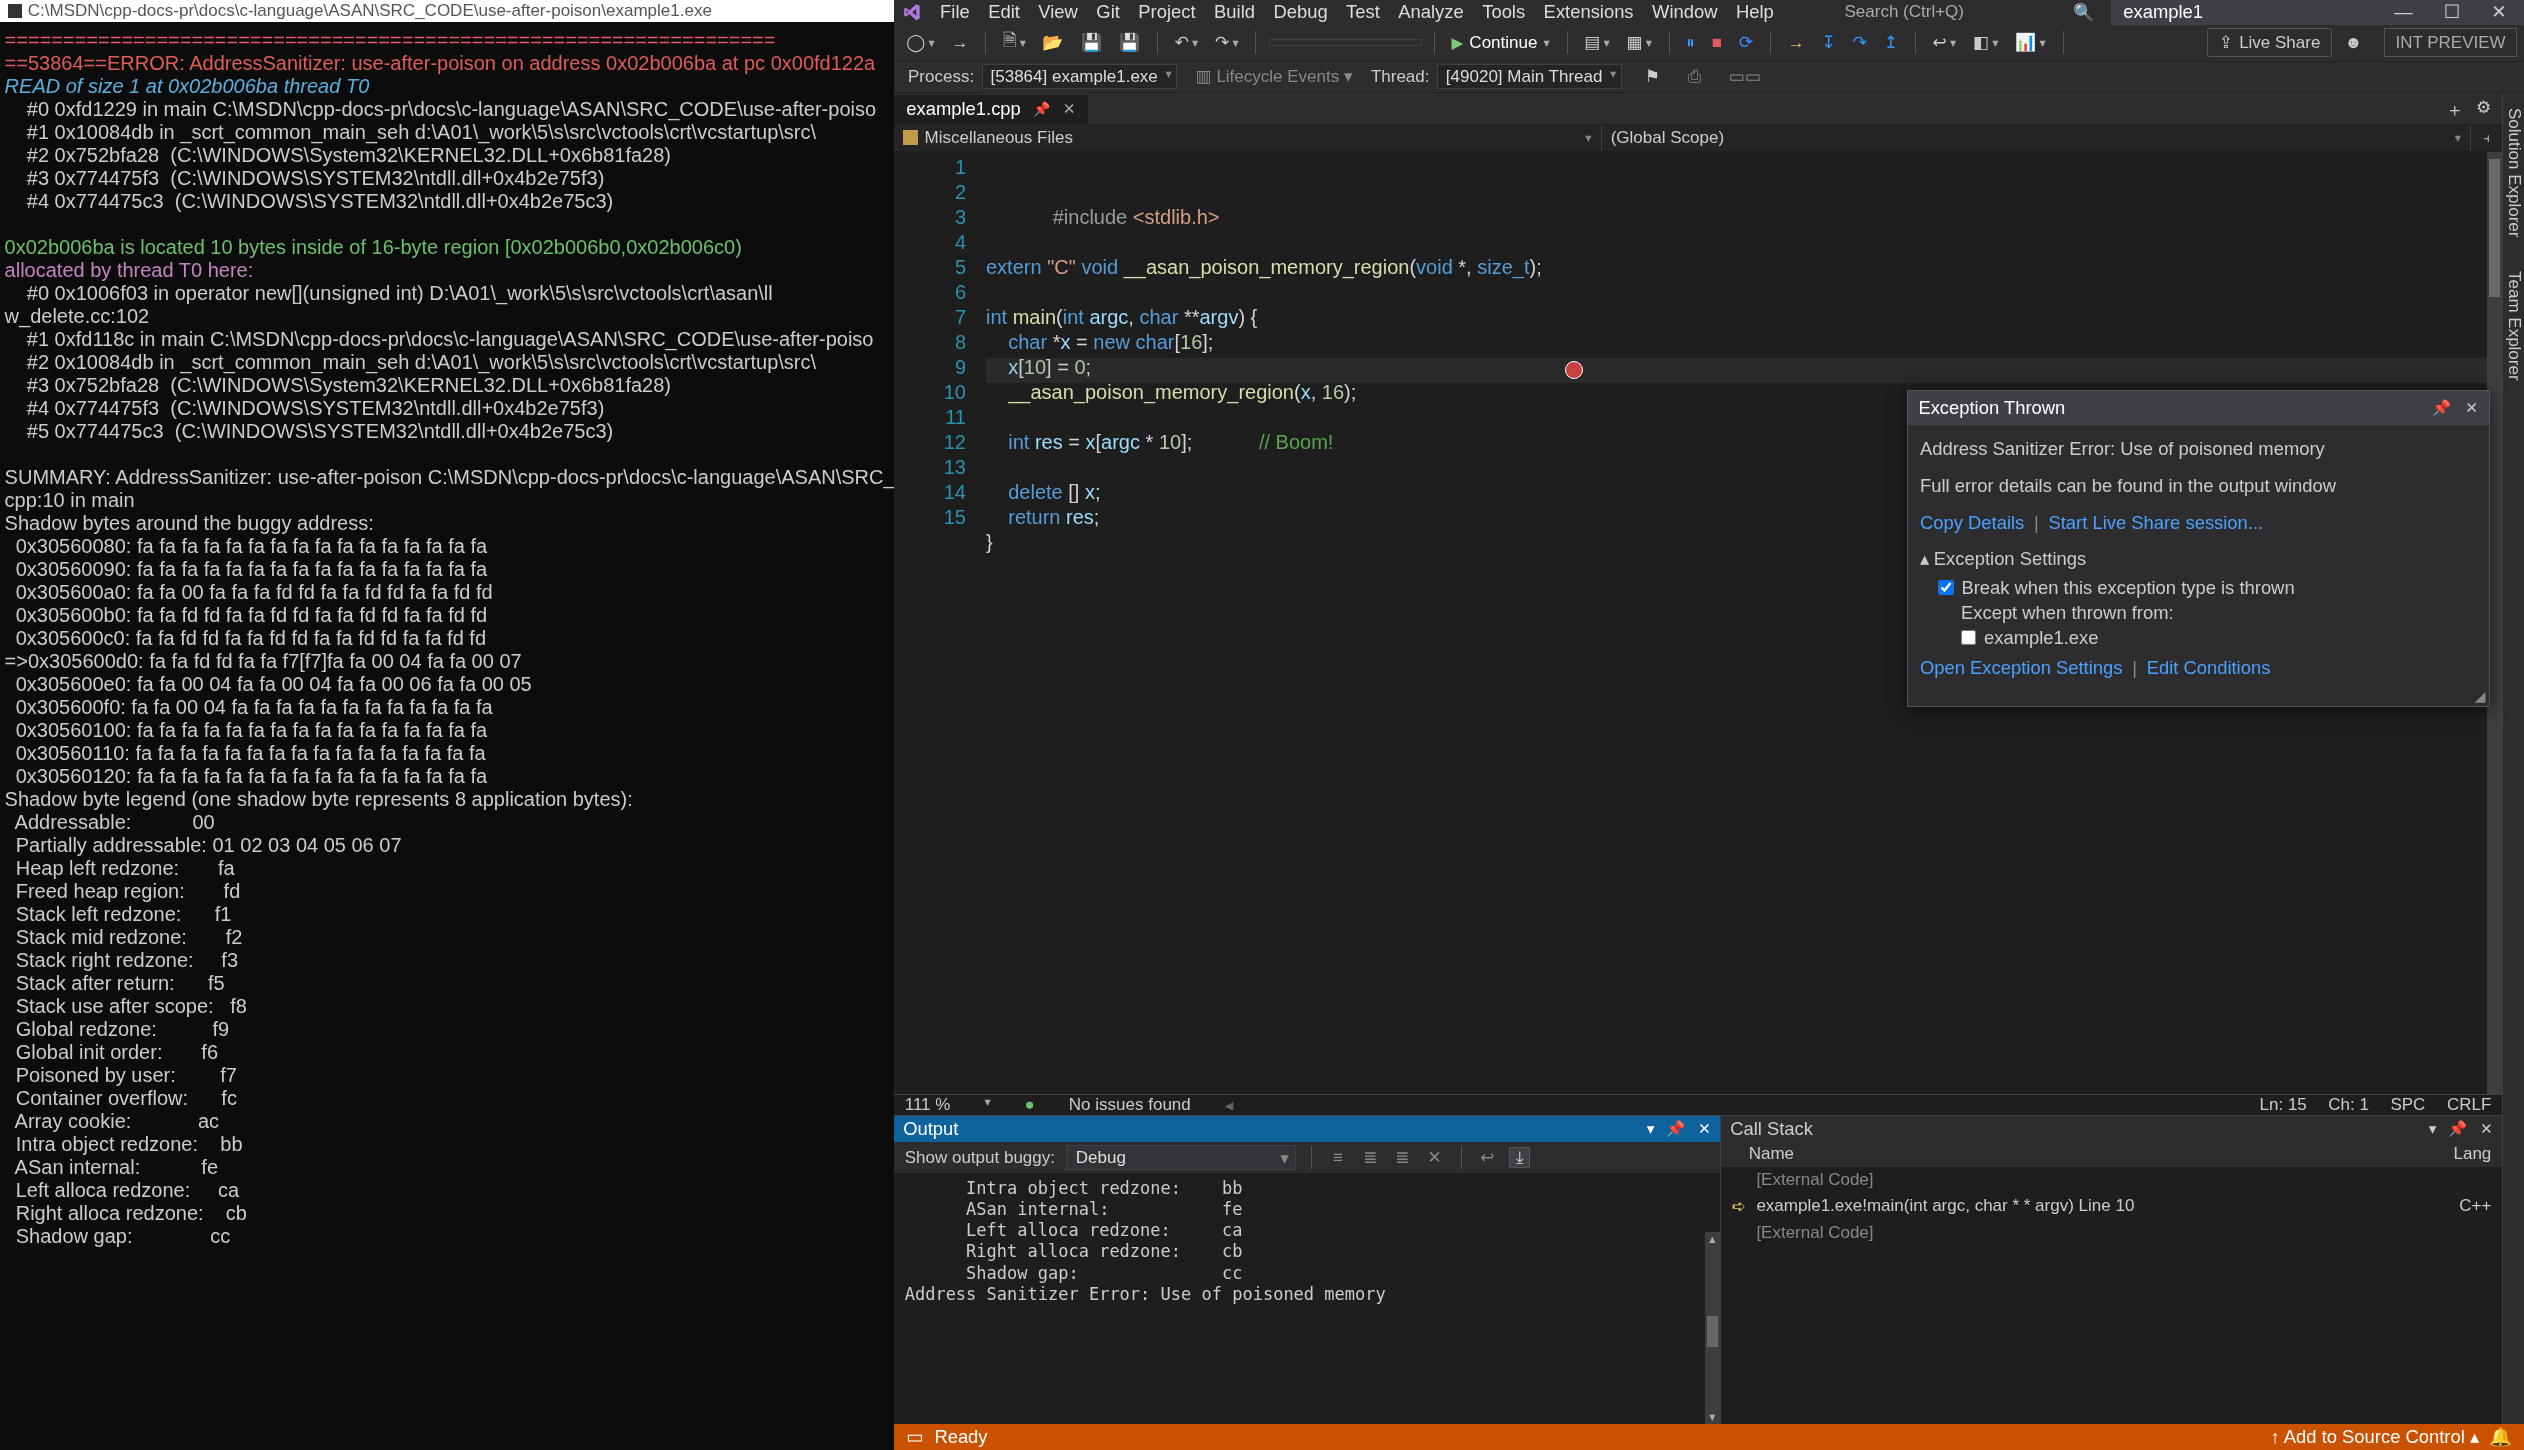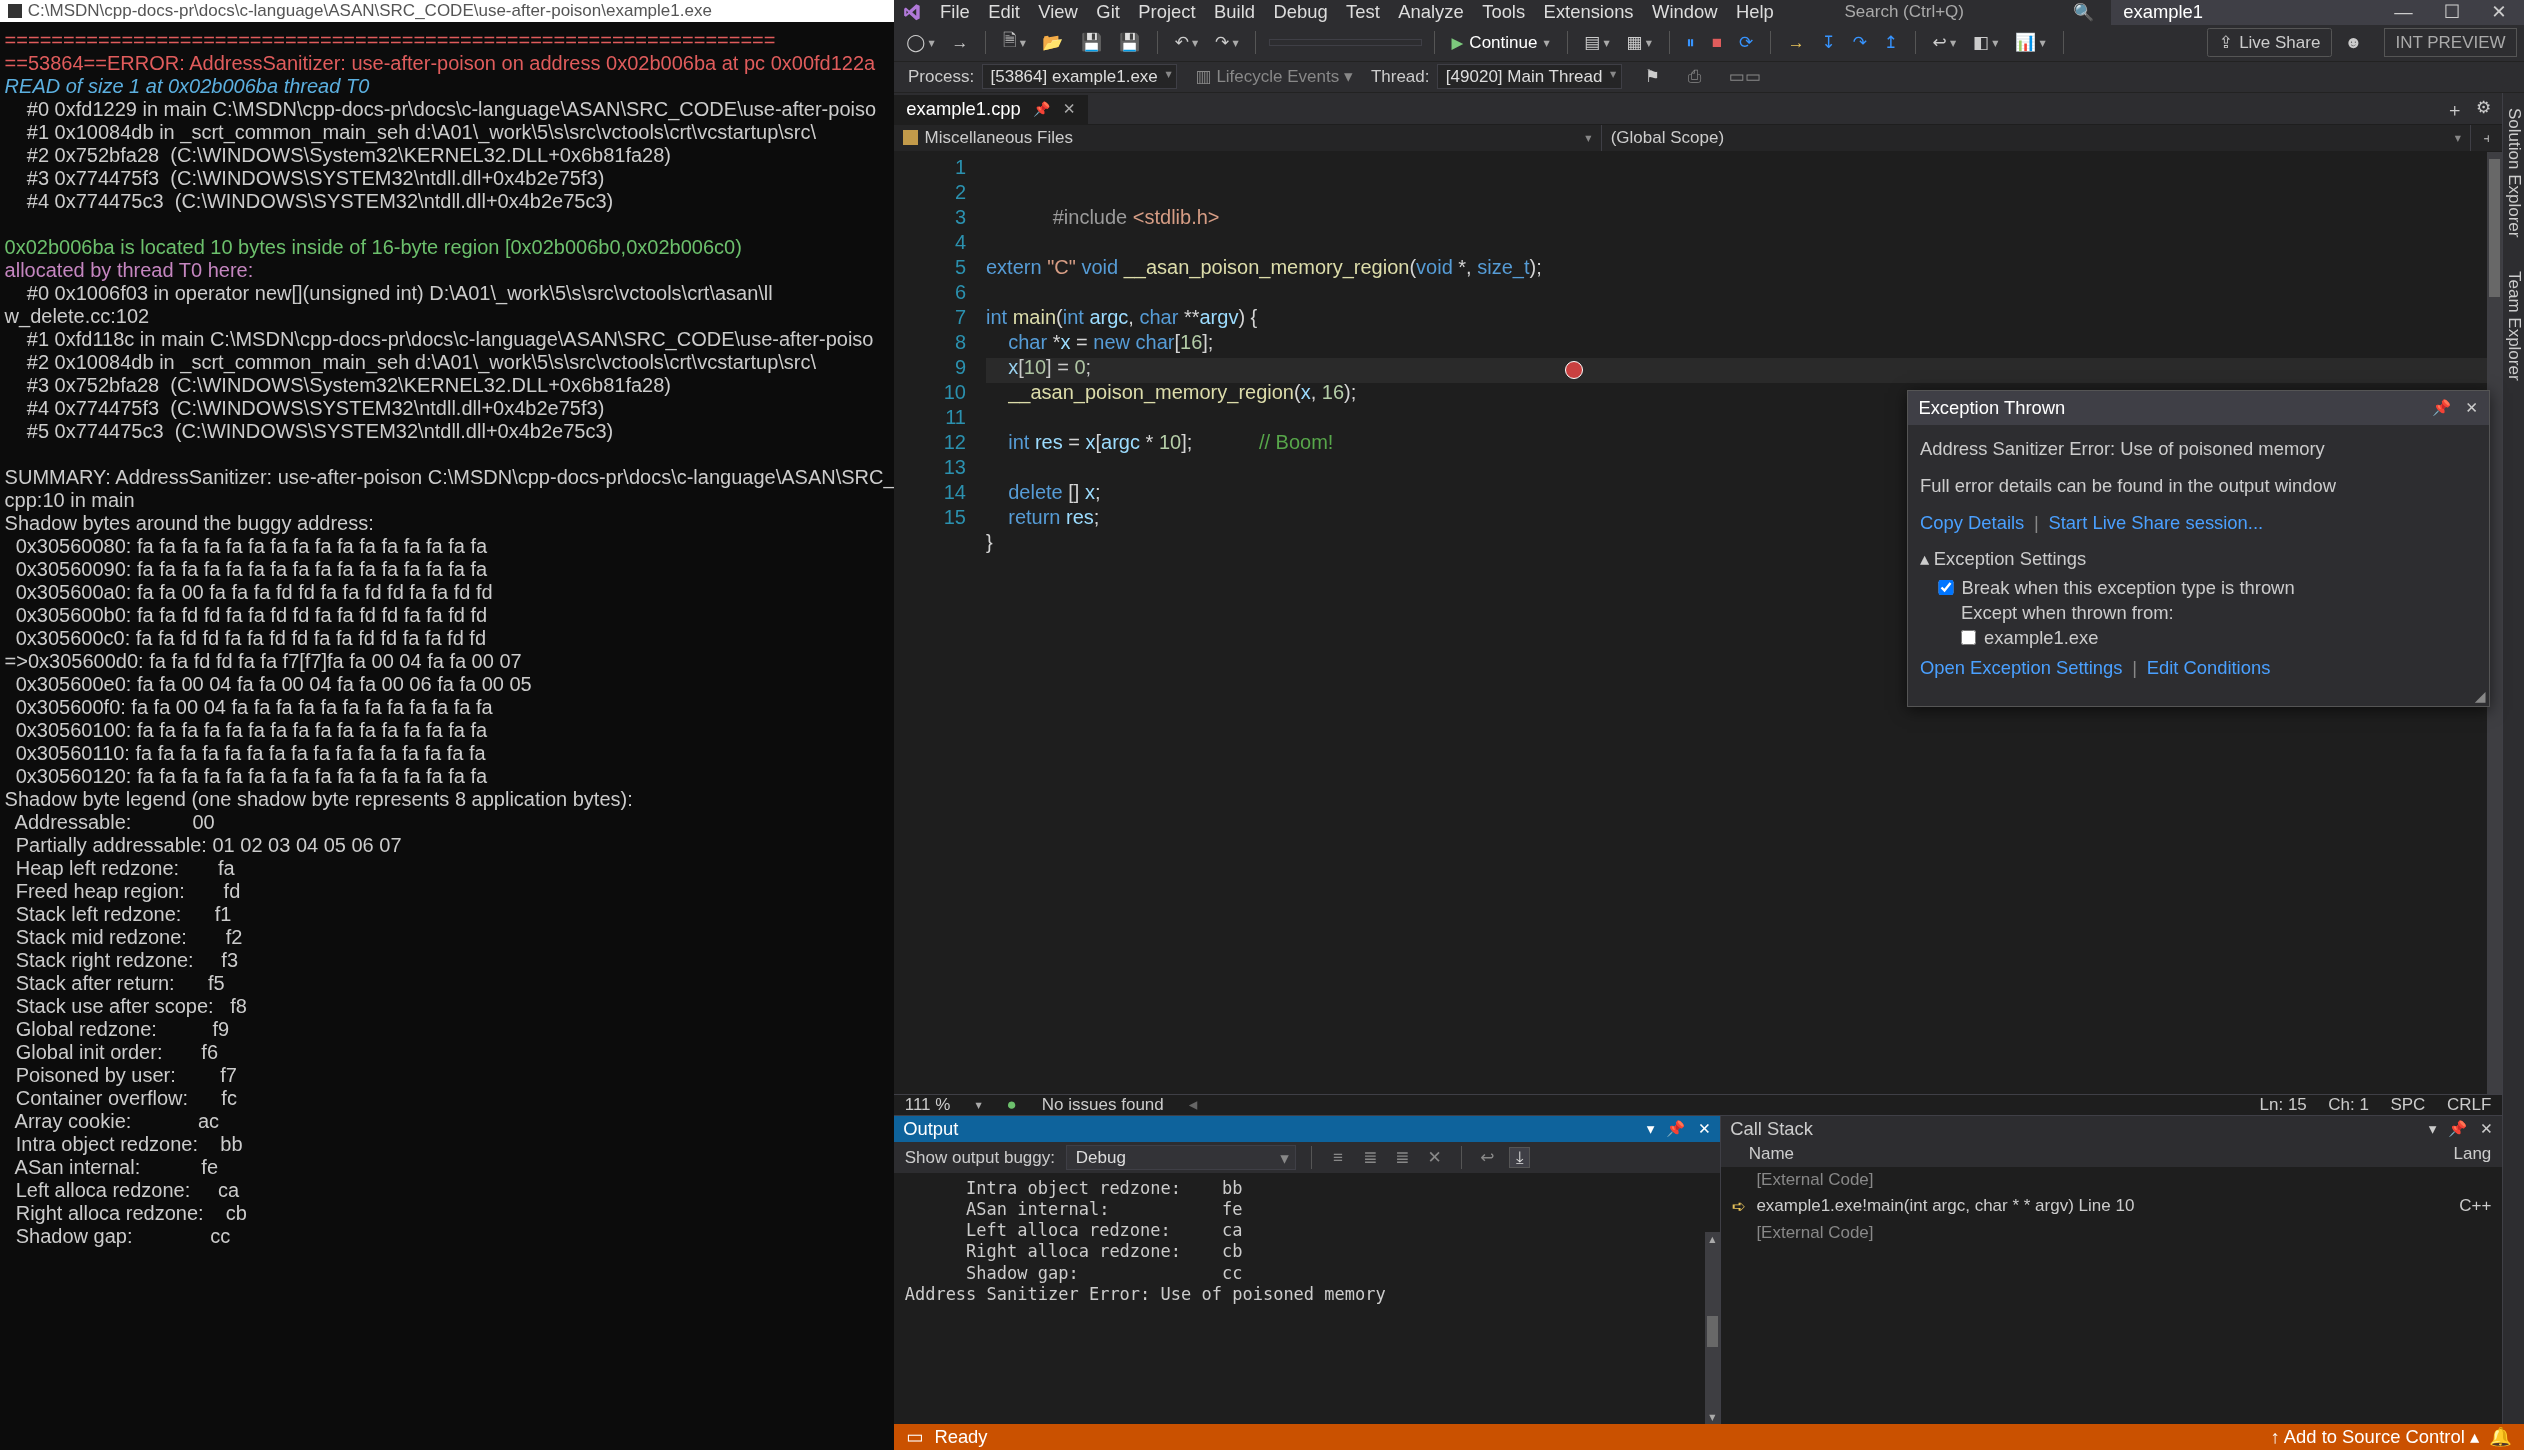--- a/index.html
+++ b/index.html
@@ -78,21 +78,21 @@
 .exc-body{padding:12.3px;}
 .exc-body p{margin-bottom:12.3px;line-height:1.35;}
 .exc-body a{color:#4aa0ff;text-decoration:none;}
 .exc-sep{color:#888;margin:0 4.6px;}
 .exc-settings{margin-top:4.6px;}
 .exc-settings .hdr{display:flex;align-items:center;gap:4.6px;margin-bottom:6.1px;}
 .exc-settings .row{display:flex;align-items:center;gap:7.7px;margin-left:18.4px;margin-bottom:3.1px;}
 .exc-settings input{width:15.3px;height:15.3px;}
 .exc-grip{position:absolute;right:3.1px;bottom:1.5px;color:#888;font-size:14px;}
 
-.statusline{height:21.5px;background:#1e1e1e;border-top:0.8px solid #3f3f46;display:flex;align-items:center;padding:0 10.7px;gap:25px;font-size:17px;color:#ccc;}
+.statusline{height:21.5px;background:#1e1e1e;border-top:0.8px solid #3f3f46;display:flex;padding:0 10.7px;gap:34px;font-size:17px;color:#ccc;}
 .statusline .ok{color:#6cc06c;}
 .statusline .right{margin-left:auto;display:flex;gap:21.5px;}
 
 .bottom{height:309px;display:flex;border-top:0.8px solid #3f3f46;}
 .output-pane{flex:1;display:flex;flex-direction:column;background:#252526;min-width:0;}
 .pane-title{height:26px;background:#0e639c;color:#fff;display:flex;align-items:center;padding:0 9.2px;font-size:18.4px;}
 .pane-title.dark{background:#2d2d30;color:#ccc;}
 .pane-title .pbtns{margin-left:auto;display:flex;gap:12.3px;font-size:15.3px;}
 .out-toolbar{height:31px;background:#2d2d30;display:flex;align-items:center;padding:0 10.7px;gap:10.7px;font-size:17px;color:#ccc;}
 .out-select{background:#333337;border:0.8px solid #3f3f46;padding:1.5px 169px 1.5px 9.2px;color:#ddd;position:relative;}

